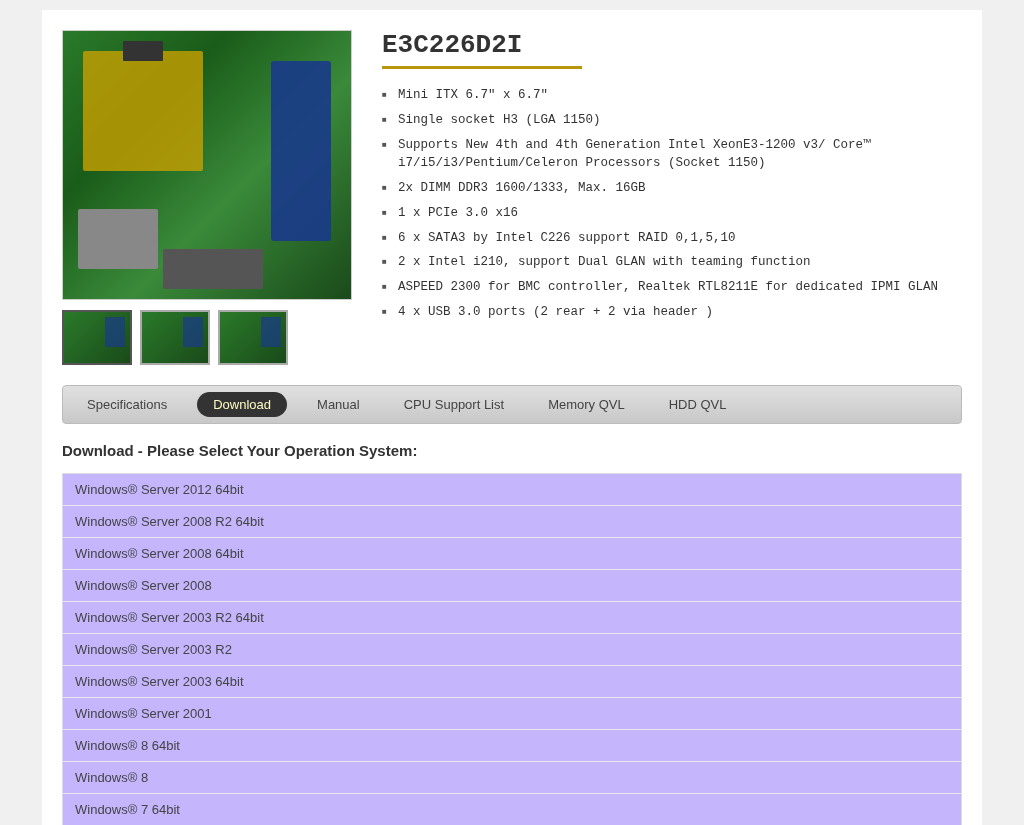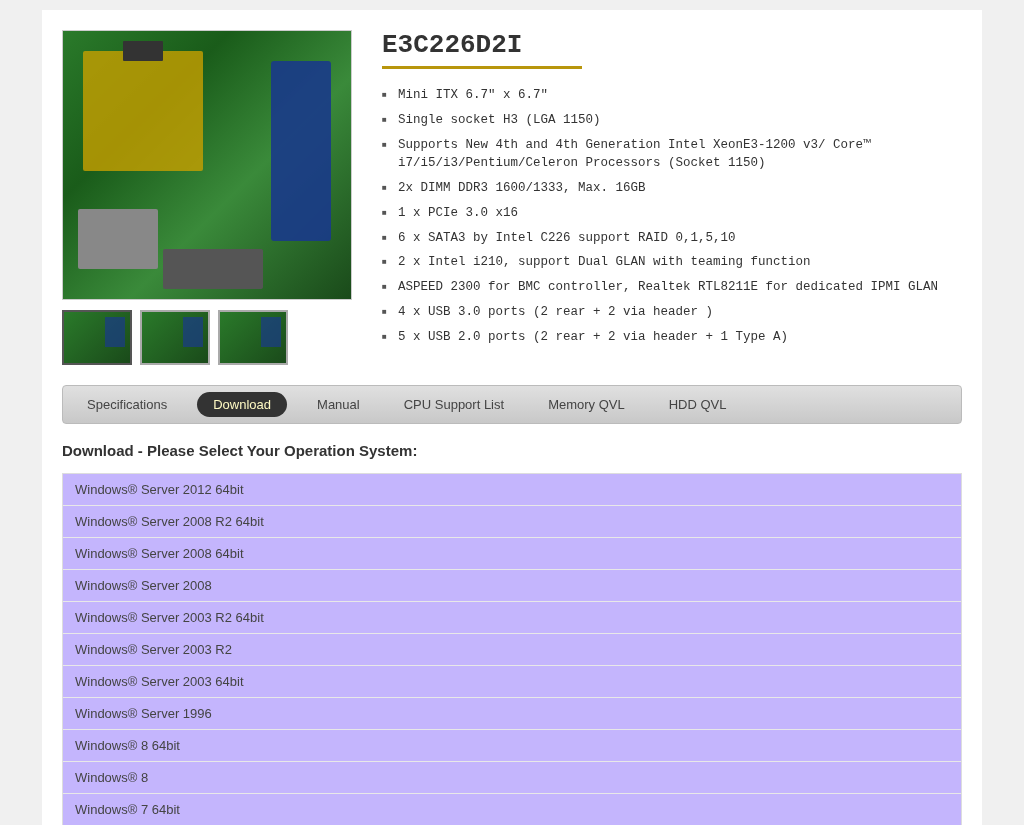--- a/index.html
+++ b/index.html
@@ -212,21 +212,20 @@
         <ul class="specs-list" id="specs-list">
             <li>Mini ITX 6.7" x 6.7"</li>
             <li>Single socket H3 (LGA 1150)</li>
             <li>Supports New 4th and 4th Generation Intel XeonE3-1200 v3/ Core™ i7/i5/i3/Pentium/Celeron Processors (Socket 1150)</li>
             <li>2x DIMM DDR3 1600/1333, Max. 16GB</li>
             <li>1 x PCIe 3.0 x16</li>
             <li>6 x SATA3 by Intel C226 support RAID 0,1,5,10</li>
             <li>2 x Intel i210, support Dual GLAN with teaming function</li>
             <li>ASPEED 2300 for BMC controller, Realtek RTL8211E for dedicated IPMI GLAN</li>
             <li>4 x USB 3.0 ports (2 rear + 2 via header )</li>
-            <li>5 x USB 2.0 ports (2 rear + 2 via header + 1 Type A)</li>
           </ul>
       </div>
     </div>
 
     <div class="tabs-bar" id="tabs-bar">
         <div class="tab-item">Specifications</div>
         <div class="tab-item active">Download</div>
         <div class="tab-item">Manual</div>
         <div class="tab-item">CPU Support List</div>
         <div class="tab-item">Memory QVL</div>
@@ -237,21 +236,21 @@
 
     <div class="os-list-wrapper">
       <div class="os-list" id="os-list">
           <div class="os-item">Windows® Server 2012 64bit</div>
           <div class="os-item">Windows® Server 2008 R2 64bit</div>
           <div class="os-item">Windows® Server 2008 64bit</div>
           <div class="os-item">Windows® Server 2008</div>
           <div class="os-item">Windows® Server 2003 R2 64bit</div>
           <div class="os-item">Windows® Server 2003 R2</div>
           <div class="os-item">Windows® Server 2003 64bit</div>
-          <div class="os-item">Windows® Server 1996</div>
+          <div class="os-item">Windows® Server 2001</div>
           <div class="os-item">Windows® 8 64bit</div>
           <div class="os-item">Windows® 8</div>
           <div class="os-item">Windows® 7 64bit</div>
         </div>
     </div>
 
   </div>
 </div>
 
 </body></html>

